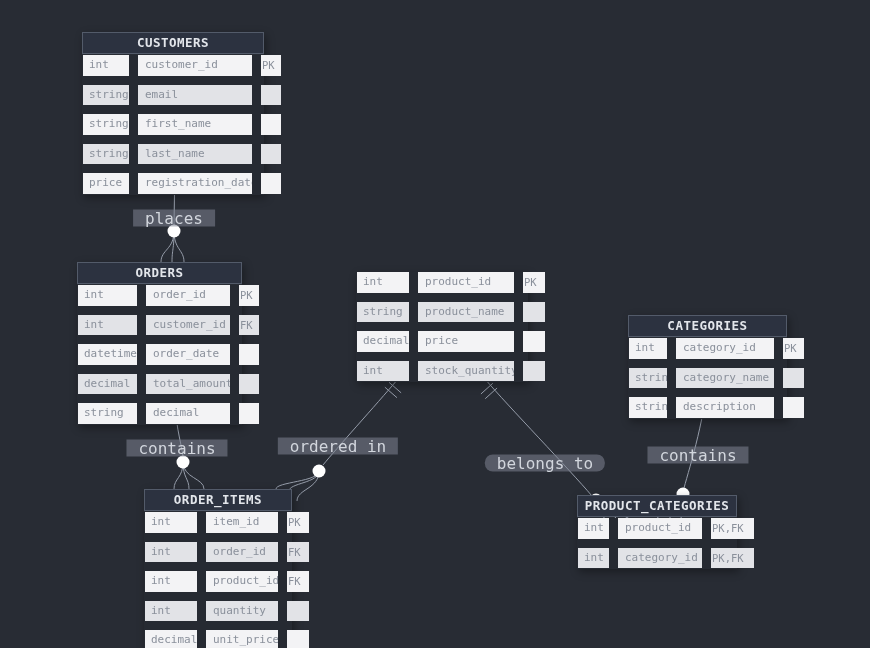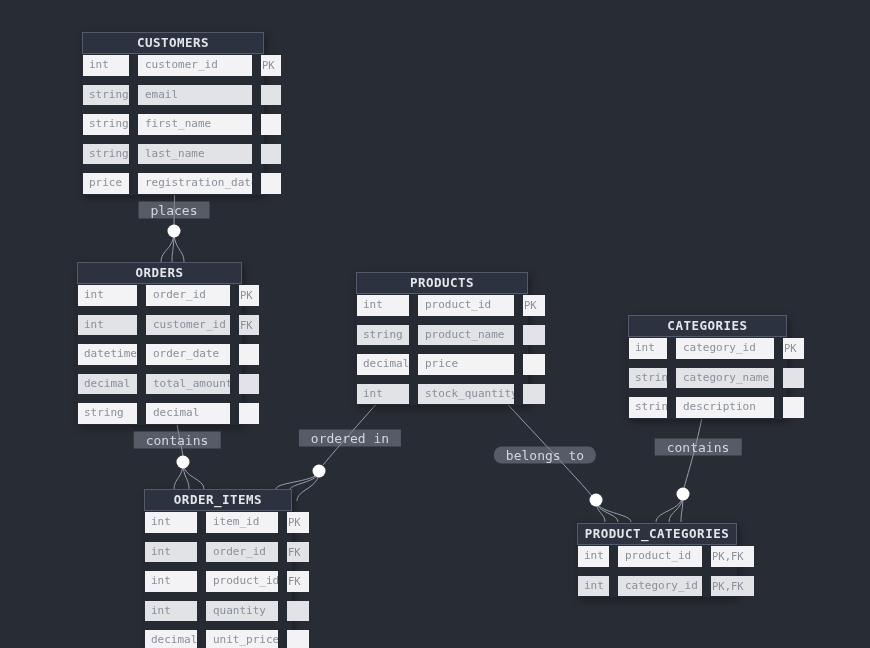--- a/index.html
+++ b/index.html
@@ -33,21 +33,21 @@
     white-space:nowrap;overflow:hidden;
   }
   .cell.light{background:var(--row-light);}
   .cell.dark{background:var(--row-dark);}
   .cell.type{padding-left:6px;}
   .cell.field{padding-left:7px;}
   .cell.key{font-size:10.5px;padding:0 1px;}
   .chip{
     position:absolute;transform:translate(-50%,-50%);
     background:var(--chip-bg);color:var(--chip-text);
-    font-size:13px;line-height:15px;padding:1px 12px;white-space:nowrap;
+    font-size:16px;line-height:15px;padding:1px 12px;white-space:nowrap;margin-top:8px;
   }
 </style>
 </head>
 <body>
 
 <div id="canvas">
   <svg id="rel-svg" xmlns="http://www.w3.org/2000/svg" viewBox="0 0 870 648">
       <g stroke="var(--line)" fill="none" stroke-width="1">
         <path d="M175,161 L174,225"></path>
         <line x1="183" y1="171.8" x2="167" y2="171.8"></line>
@@ -128,21 +128,20 @@
         <div class="cell light key"></div>
         <div class="cell dark type">decimal</div>
         <div class="cell dark field">total_amount</div>
         <div class="cell dark key"></div>
         <div class="cell light type">string</div>
         <div class="cell light field">decimal</div>
         <div class="cell light key"></div>
       </div>
     </div>
     <div class="tbl" style="left: 356px; top: 272px; width: 172px;">
-      <div class="tbl-header">PRODUCTS</div>
       <div class="tbl-body" style="grid-template-columns: 52px 96px 22px;">
         <div class="cell light type">int</div>
         <div class="cell light field">product_id</div>
         <div class="cell light key">PK</div>
         <div class="cell dark type">string</div>
         <div class="cell dark field">product_name</div>
         <div class="cell dark key"></div>
         <div class="cell light type">decimal</div>
         <div class="cell light field">price</div>
         <div class="cell light key"></div>
@@ -178,29 +177,29 @@
         <div class="cell light field">product_id</div>
         <div class="cell light key">FK</div>
         <div class="cell dark type">int</div>
         <div class="cell dark field">quantity</div>
         <div class="cell dark key"></div>
         <div class="cell light type">decimal</div>
         <div class="cell light field">unit_price</div>
         <div class="cell light key"></div>
       </div>
     </div>
-    <div class="tbl" style="left: 577px; top: 523px; width: 160px;">
+    <div class="tbl" style="left: 577px; top: 495px; width: 160px;">
       <div class="tbl-header">PRODUCT_CATEGORIES</div>
       <div class="tbl-body" style="grid-template-columns: 31px 84px 43px;">
         <div class="cell light type">int</div>
         <div class="cell light field">product_id</div>
         <div class="cell light key">PK,FK</div>
         <div class="cell dark type">int</div>
         <div class="cell dark field">category_id</div>
         <div class="cell dark key">PK,FK</div>
       </div>
     </div>
     <div class="chip" style="left: 174px; top: 210px;">places</div>
     <div class="chip" style="left: 177px; top: 440px;">contains</div>
-    <div class="chip" style="left: 350px; top: 438px;">ordered in</div>
+    <div class="chip" style="left: 338px; top: 438px;">ordered in</div>
     <div class="chip" style="left: 545px; top: 455px; border-radius: 8px;">belongs to</div>
     <div class="chip" style="left: 698px; top: 447px;">contains</div>
   </div>
 
 </body></html>

